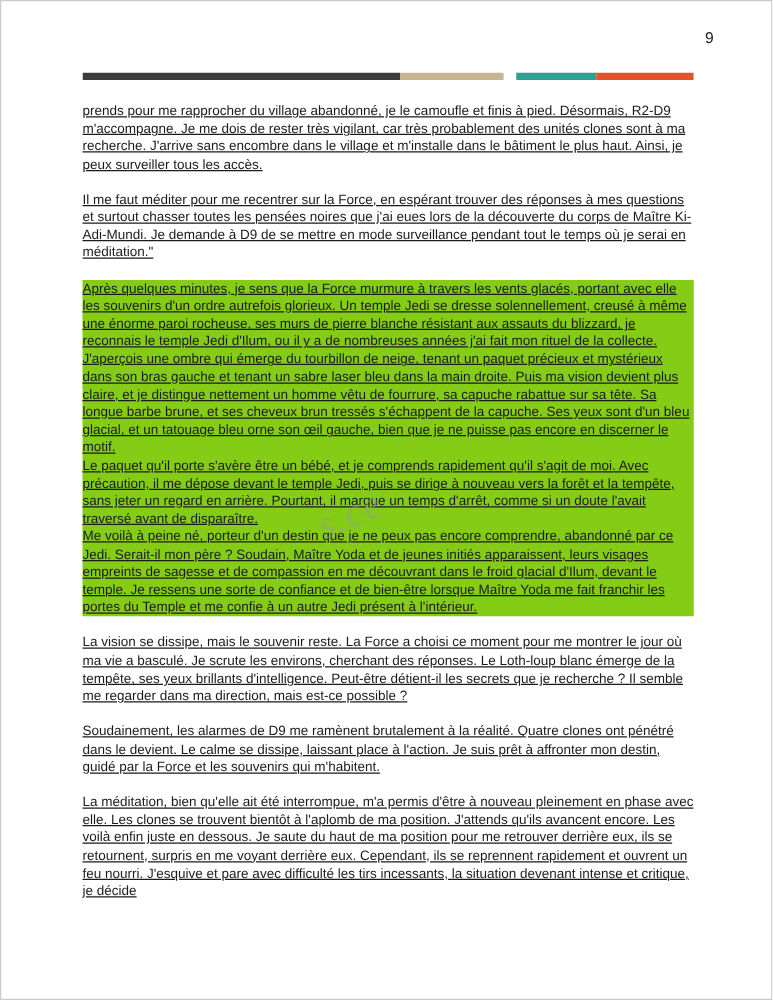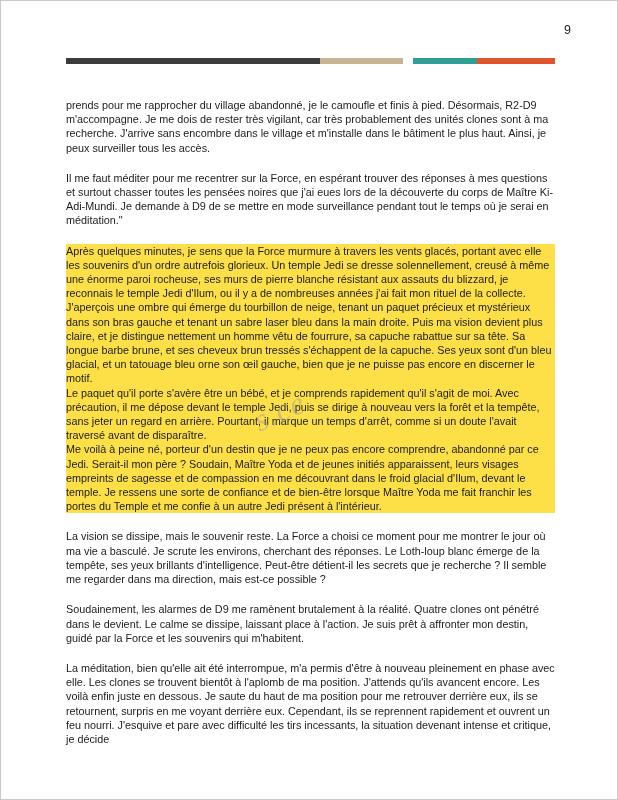--- a/index.html
+++ b/index.html
@@ -42,22 +42,22 @@
     position: absolute;
     top: 81px;
     left: 65px;
     width: 489px;
     font-size: 10.8px;
     line-height: 14.2px;
     color: #1b1b1b;
     text-align: left;
     z-index: 1;
   }
-  .text-block { margin: 16px 0 14px 0; }
-  .text-block.highlight { background: #fde047; }
+  .text-block { margin: 0 0 14px 0; text-decoration: underline; }
+  .text-block.highlight { background: #84cc16; }
   .para { margin: 0; }
   .watermark {
     position: absolute;
     left: 252px;
     top: 392px;
     transform: rotate(-24deg);
     font-size: 32px;
     font-style: italic;
     color: #9a9a9a;
     opacity: 0.45;

